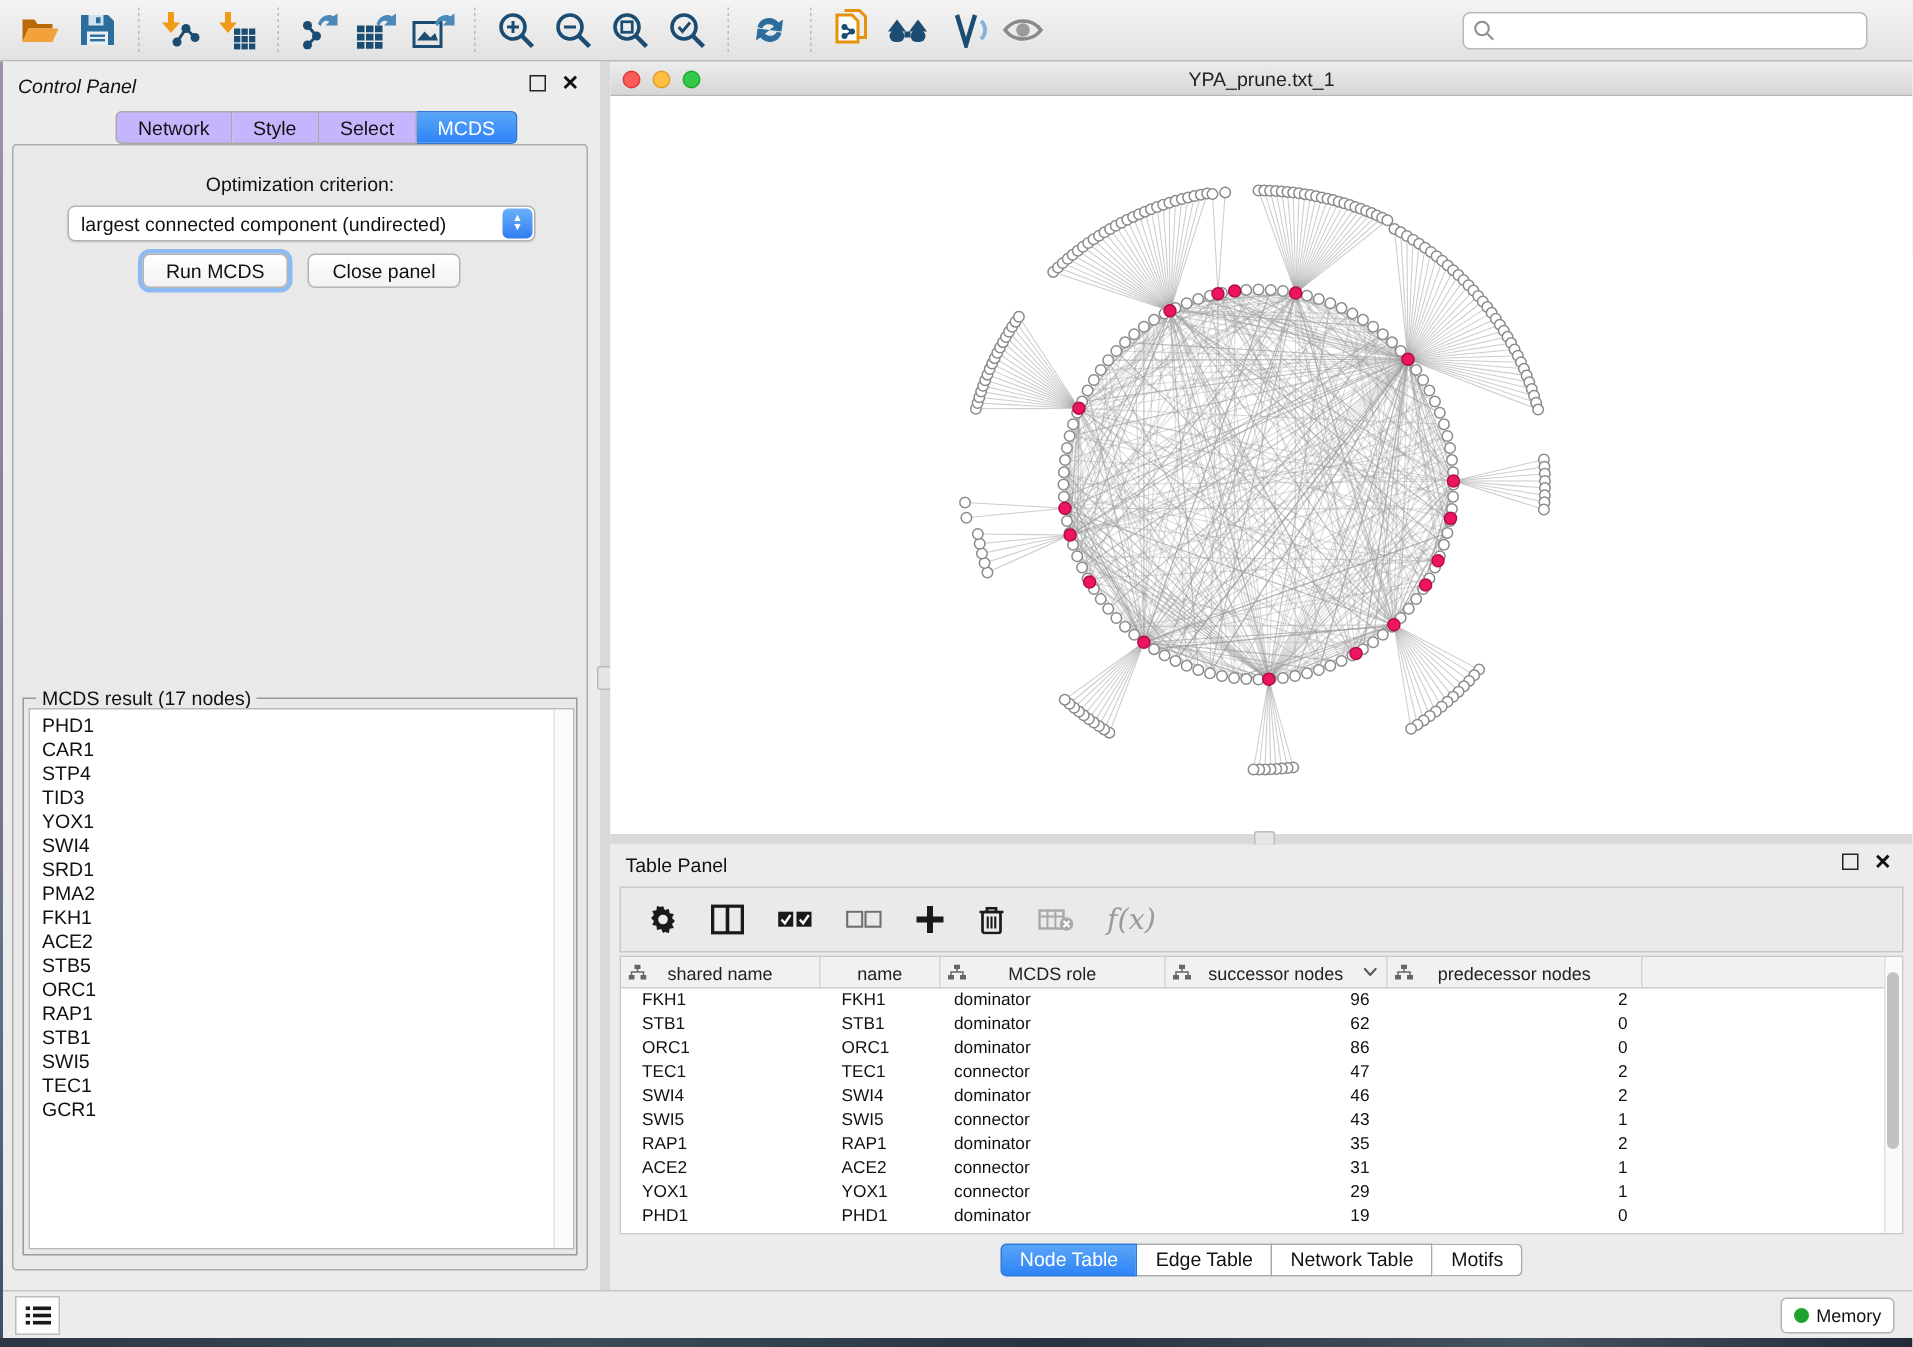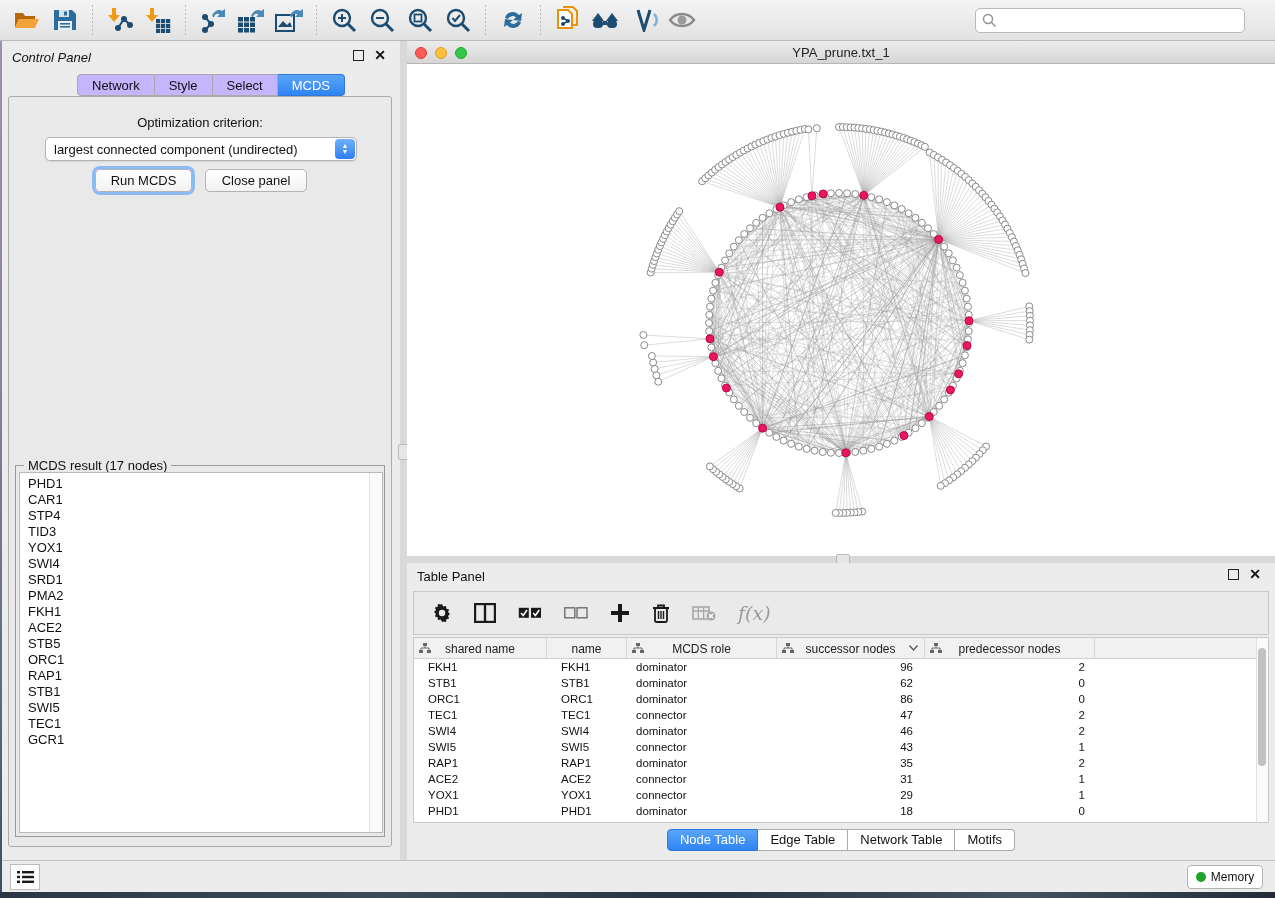--- a/index.html
+++ b/index.html
@@ -1491,21 +1491,21 @@
             <div class="td" style="width: 80px; padding-left: 14px;">YOX1</div>
             <div class="td" style="width: 150px; padding-left: 9px;">connector</div>
             <div class="td num" style="width: 148px; padding-right: 12px;">29</div>
             <div class="td num" style="width: 170px; padding-right: 10px;">1</div>
             <div class="td" style="width: 162px; padding-left: 0px;"></div>
           </div>
           <div class="tr">
             <div class="td" style="width: 133px; padding-left: 14px;">PHD1</div>
             <div class="td" style="width: 80px; padding-left: 14px;">PHD1</div>
             <div class="td" style="width: 150px; padding-left: 9px;">dominator</div>
-            <div class="td num" style="width: 148px; padding-right: 12px;">18</div>
+            <div class="td num" style="width: 148px; padding-right: 12px;">19</div>
             <div class="td num" style="width: 170px; padding-right: 10px;">0</div>
             <div class="td" style="width: 162px; padding-left: 0px;"></div>
           </div>
         </div>
       <div id="tp-vscroll">
           <div id="tp-vthumb"></div>
         </div>
     </div>
     <div id="tp-tabs">
         <div class="tp-tab active">Node Table</div>

